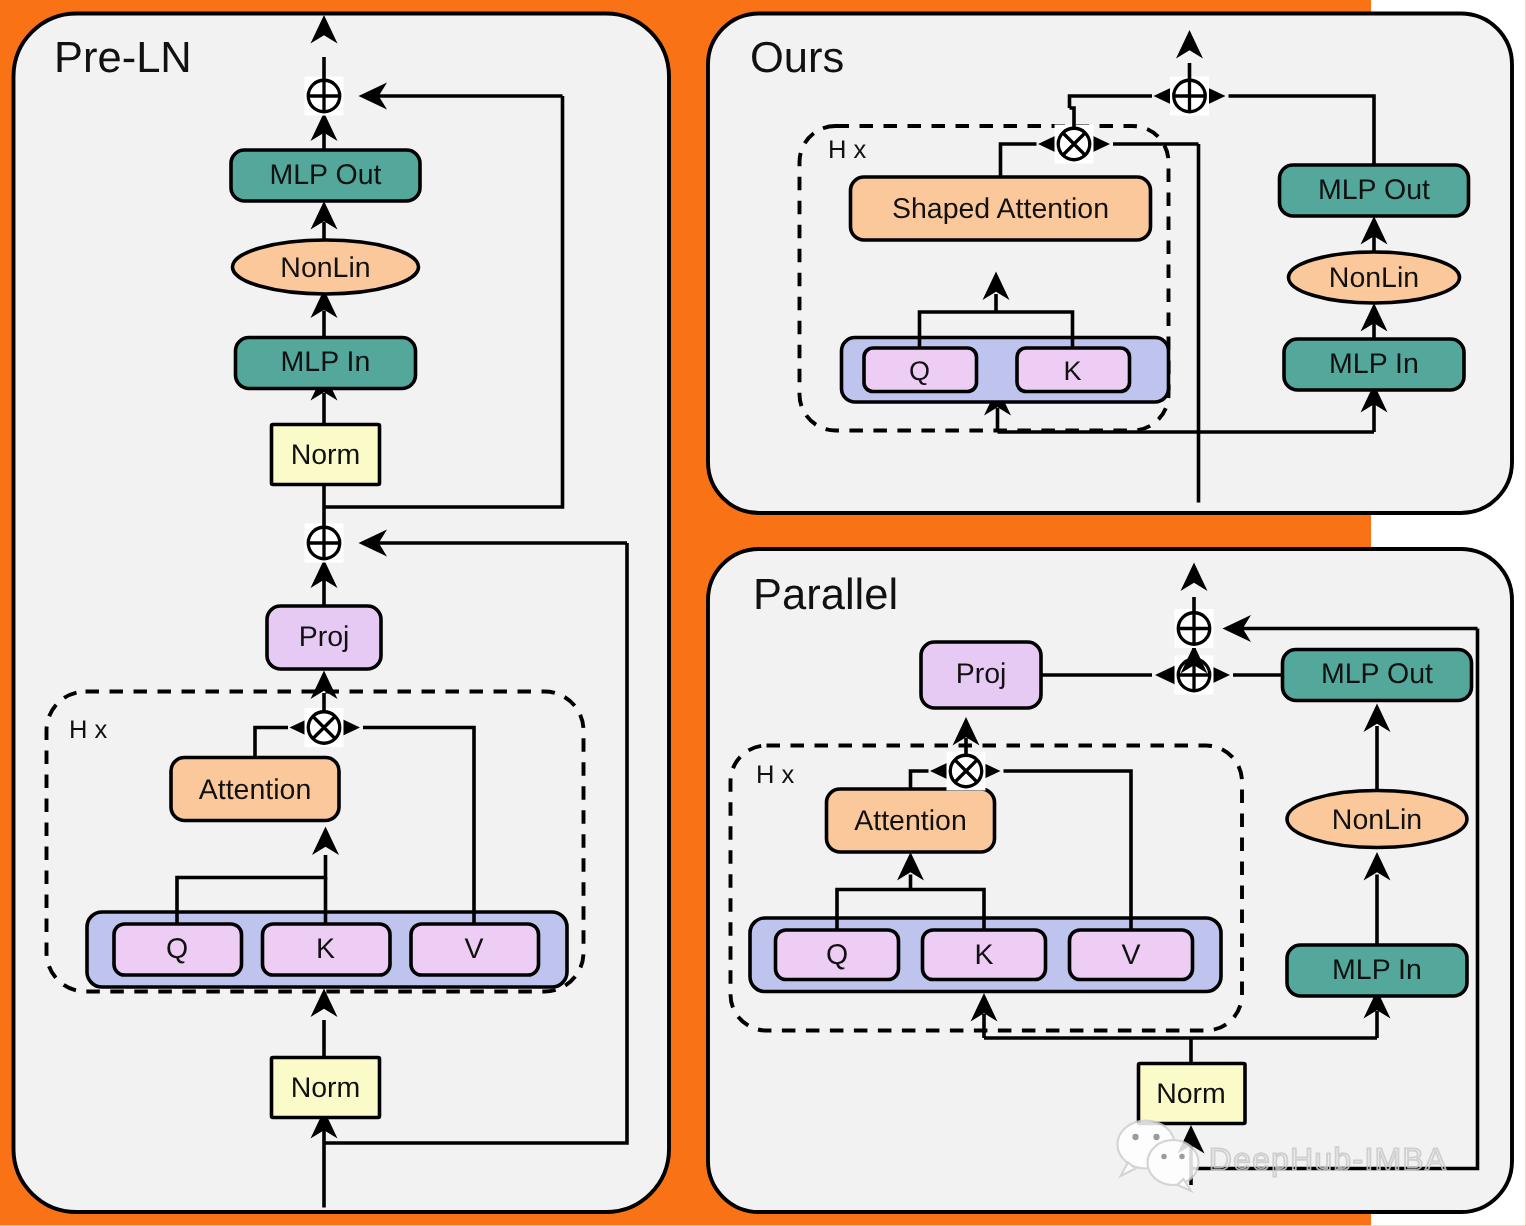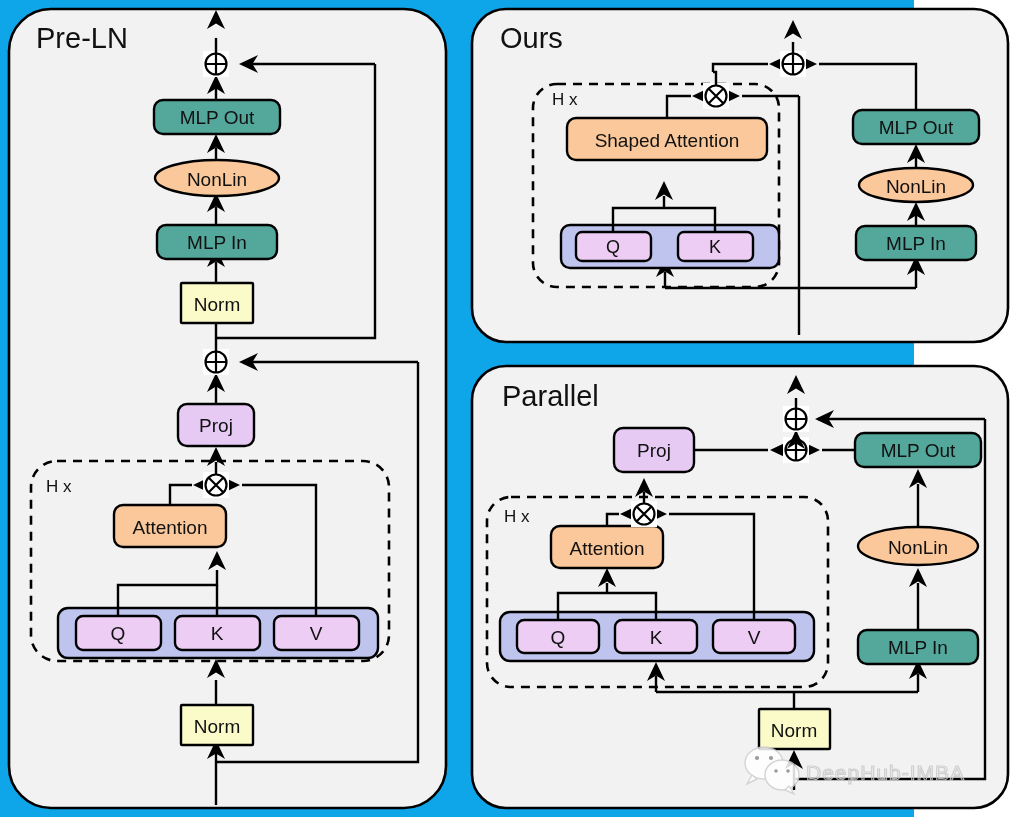--- a/index.html
+++ b/index.html
@@ -1,17 +1,17 @@
 <!DOCTYPE html>
 <html><head>
 <meta charset="utf-8">
 <style>
   html,body{margin:0;padding:0;background:#ffffff;}
   body{width:1017px;height:817px;font-family:"Liberation Sans",sans-serif;overflow:hidden;}
-  #stage{position:relative;width:914px;height:817px;background:#0ea5e9;}
+  #stage{position:relative;width:914px;height:817px;background:#f97316;}
   svg{display:block;}
   .panel-bg{fill:#f2f2f2;stroke:#000000;stroke-width:2.6;}
   .dash-group{fill:none;stroke:#000000;stroke-width:2.6;stroke-dasharray:9 7;}
   .wire{fill:none;stroke:#000000;stroke-width:2.4;stroke-linecap:butt;stroke-linejoin:miter;}
   .arrowhead{fill:#000000;stroke:none;}
   .op-circ{fill:#ffffff;stroke:#000000;stroke-width:2.2;}
   .op-cross{fill:none;stroke:#000000;stroke-width:2.2;}
   .op-pad{fill:#ffffff;stroke:none;}
   .node-box{stroke:#000000;stroke-width:2.4;}
   .fill-teal{fill:#54a79b;}

